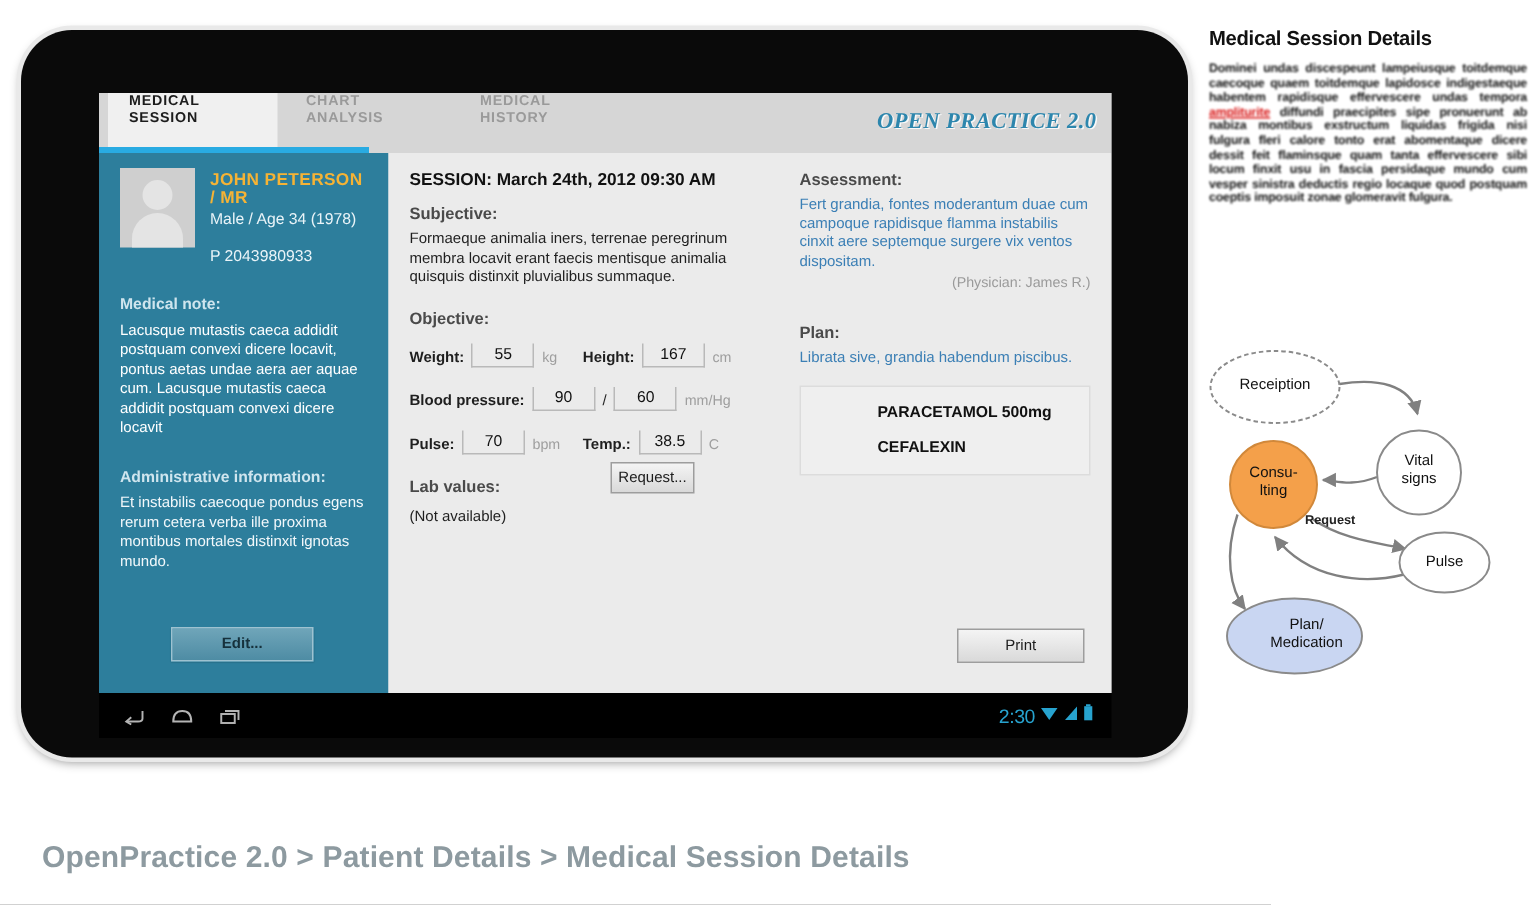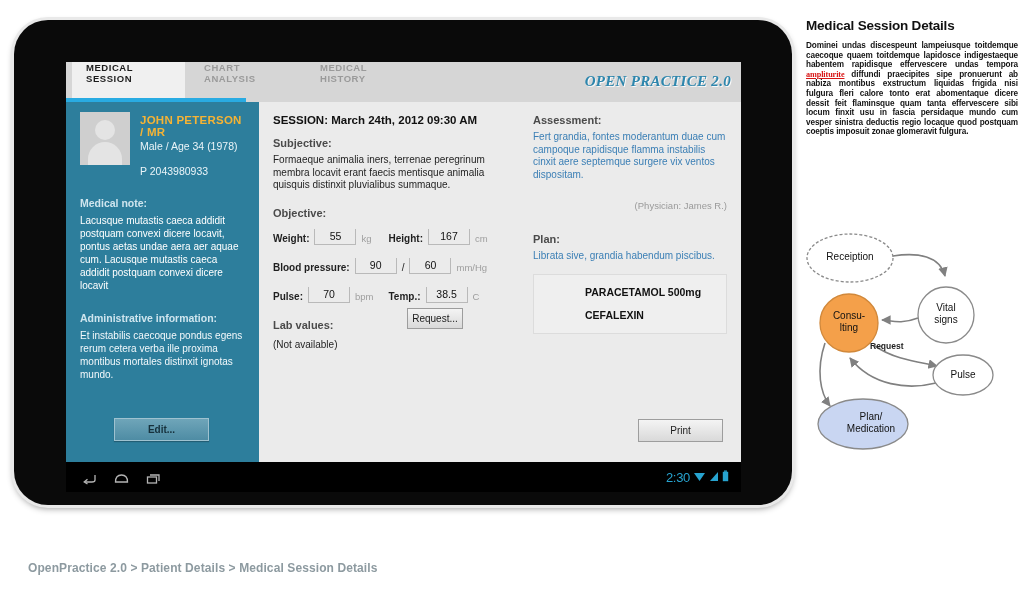--- a/index.html
+++ b/index.html
@@ -105,21 +105,21 @@
   
   .content { flex: 1; background: #ebebeb; position: relative; padding: 12px 14px 0 14px; }
   .cols { display: flex; gap: 14px; }
   .col-a { width: 246px; }
   .col-b { width: 194px; }
 
   .session-title { font-size: 11.5px; font-weight: bold; color: #111; margin-bottom: 11px; }
   .sec-h { font-size: 11px; font-weight: bold; color: #4a4a4a; margin-bottom: 5px; }
   .sec-p { font-size: 10px; line-height: 12.5px; color: #1f1f1f; }
   .sec-p.blue { color: #3b7fb5; }
-  .phys { font-size: 9.5px; color: #9a9a9a; text-align: right; margin-top: 19px; }
+  .phys { font-size: 9.5px; color: #9a9a9a; text-align: right; margin-top: 2px; }
 
   .vital-row { display: flex; align-items: flex-end; gap: 5px; margin-bottom: 13px; }
   .vlabel { font-size: 10px; font-weight: bold; color: #1f1f1f; padding-bottom: 1px; white-space: nowrap; }
   .vfield {
     width: 42px; height: 16px; position: relative;
     border-left: 1px solid #b9b9b9;
     border-right: 1px solid #b9b9b9;
     border-bottom: 1px solid #b9b9b9;
     background: transparent;
     font-size: 10.5px; color: #111; text-align: center;
@@ -165,39 +165,39 @@
   .panel-title {
     font-size: 13.5px; font-weight: bold; color: #111;
     letter-spacing: -.2px; margin-bottom: 8px;
   }
   .panel-text {
     font-size: 8.2px; line-height: 9.6px; color: #131313;
     font-weight: bold; letter-spacing: -.1px;
     filter: blur(0.55px);
     text-align: justify;
   }
-  .redword { color: #d81515; text-decoration: underline; font-family: Liberation Serif, serif; }
+  .redword { color: #d81515; text-decoration: underline; }
 
   
   .flow { position: absolute; left: 800px; top: 228px; width: 224px; height: 232px; }
   .flow svg { position: absolute; left: 0; top: 0; }
   .node-lbl {
     position: absolute; text-align: center;
     font-size: 10px; color: #111; line-height: 11.5px;
     pointer-events: none;
   }
   .edge-lbl {
     position: absolute; font-size: 8.5px; font-weight: bold; color: #222;
     filter: blur(0.5px);
   }
 
   
   .breadcrumb {
     position: absolute; left: 28px; top: 561px;
-    font-size: 12px; font-weight: bold; color: #8d9aa0;
+    font-size: 20px; font-weight: bold; color: #8d9aa0;
     letter-spacing: .1px;
     filter: blur(0.45px);
   }
 </style>
 </head>
 <body>
 
 <div id="root">
 
   <div class="tablet">

